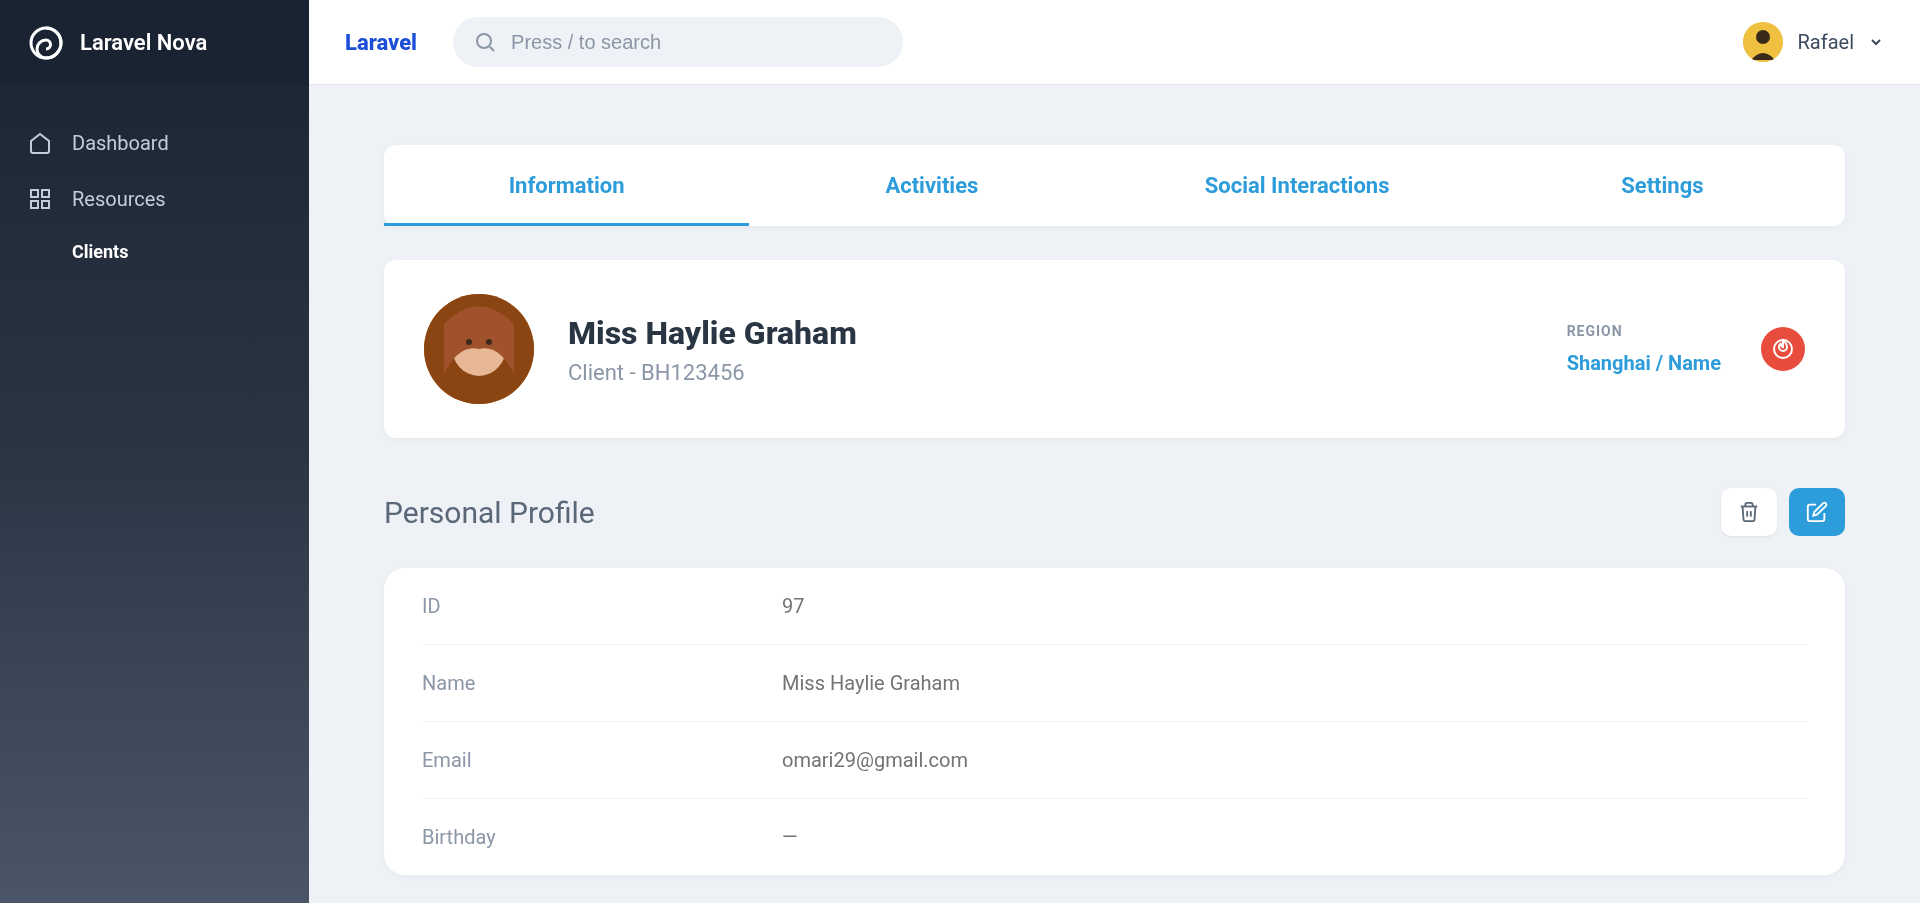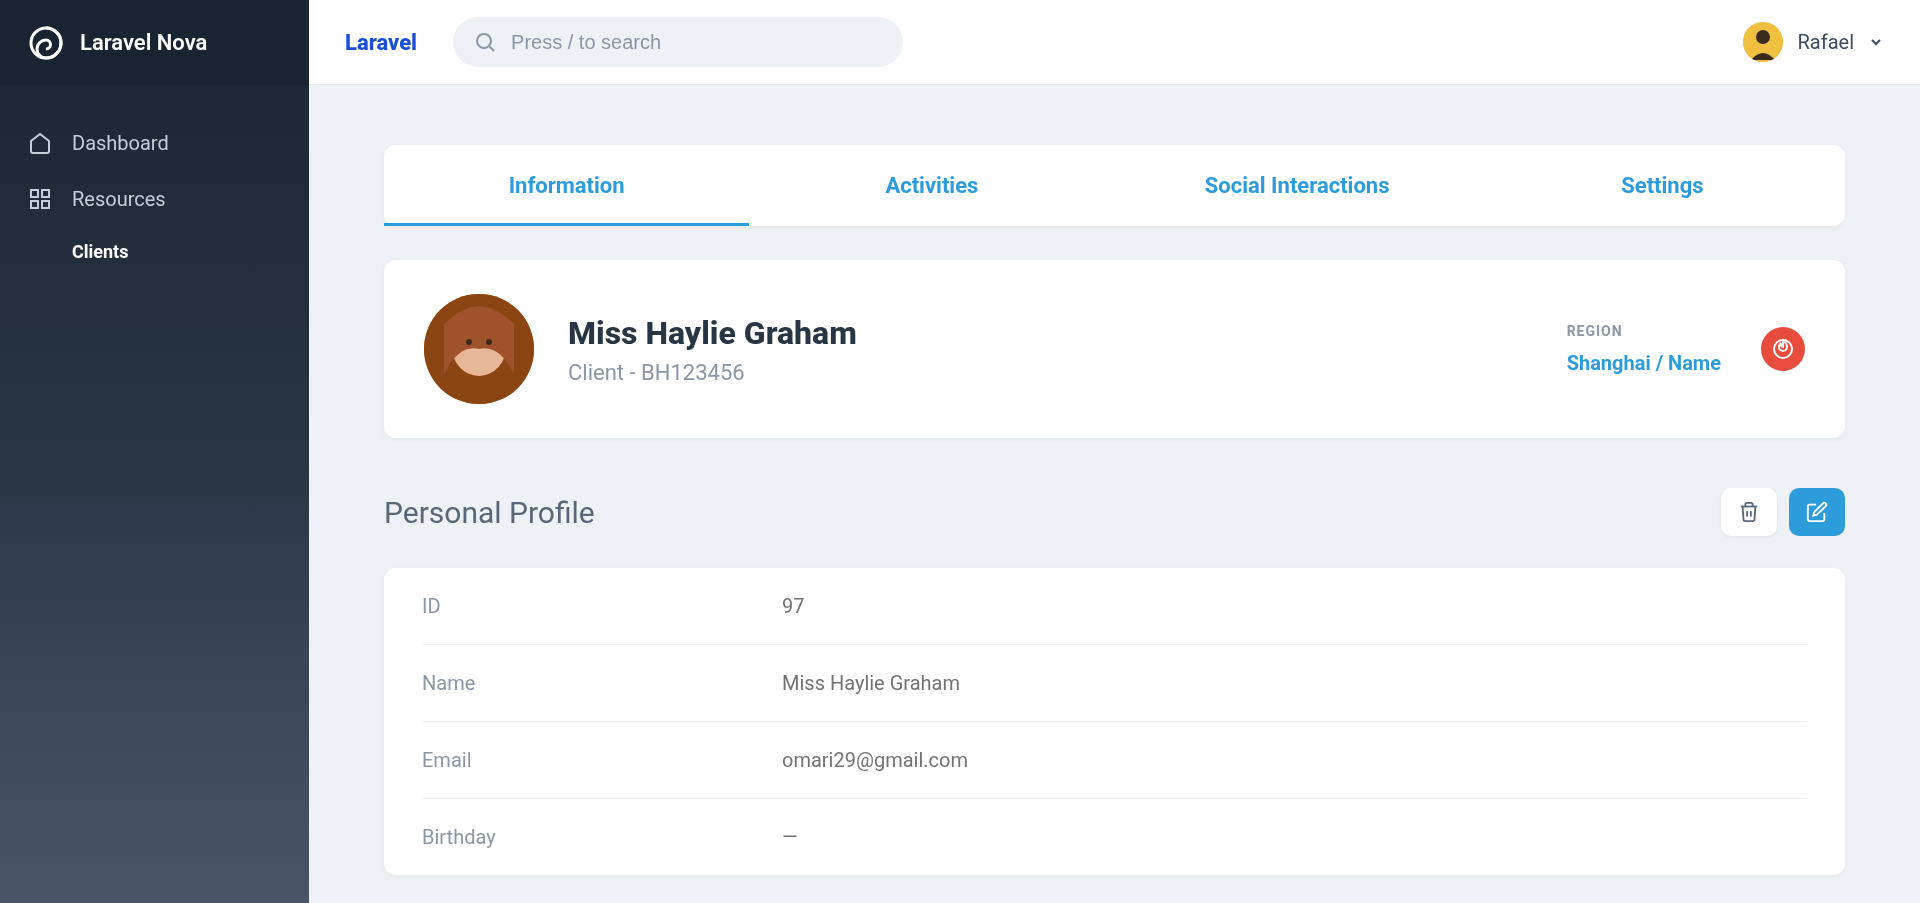--- a/index.html
+++ b/index.html
@@ -39,21 +39,21 @@
 .meta-value { font-size: 20px; font-weight: 700; color: #2d9cdb; display: flex; align-items: center; gap: 12px; }
 .meta-avatar { width: 40px; height: 40px; border-radius: 50%; background: linear-gradient(135deg, #d97706, #b45309); }
 .meta-link-icon { width: 22px; height: 22px; color: #2d9cdb; }
 .hot-badge { width: 44px; height: 44px; border-radius: 50%; background: #e74c3c; display: flex; align-items: center; justify-content: center; color: #fff; margin-left: 40px; }
 .section-header { display: flex; align-items: center; justify-content: space-between; margin-bottom: 32px; }
 .section-title { font-size: 30px; color: #5a6778; font-weight: 400; }
 .section-actions { display: flex; gap: 12px; }
 .btn { width: 56px; height: 48px; border-radius: 10px; display: flex; align-items: center; justify-content: center; cursor: pointer; border: none; }
 .btn-light { background: #fff; color: #5a6778; box-shadow: 0 1px 3px rgba(0,0,0,0.08); }
 .btn-primary { background: #2d9cdb; color: #fff; }
-.details-card { background: #fff; border-radius: 12px; box-shadow: 0 2px 6px rgba(0,0,0,0.04); padding: 0 38px; }
+.details-card { background: #fff; border-radius: 21px; box-shadow: 0 2px 6px rgba(0,0,0,0.04); padding: 0 38px; }
 .detail-row { display: flex; padding: 26px 0; border-bottom: 1px solid #edf0f4; font-size: 20px; }
 .detail-row:last-child { border-bottom: none; }
 .detail-label { width: 360px; color: #8b96a7; }
 .detail-value { color: #737373; }
 .avatar-face { width: 100%; height: 100%; }
 </style>
 </head>
 <body>
 
 <div class="app">

